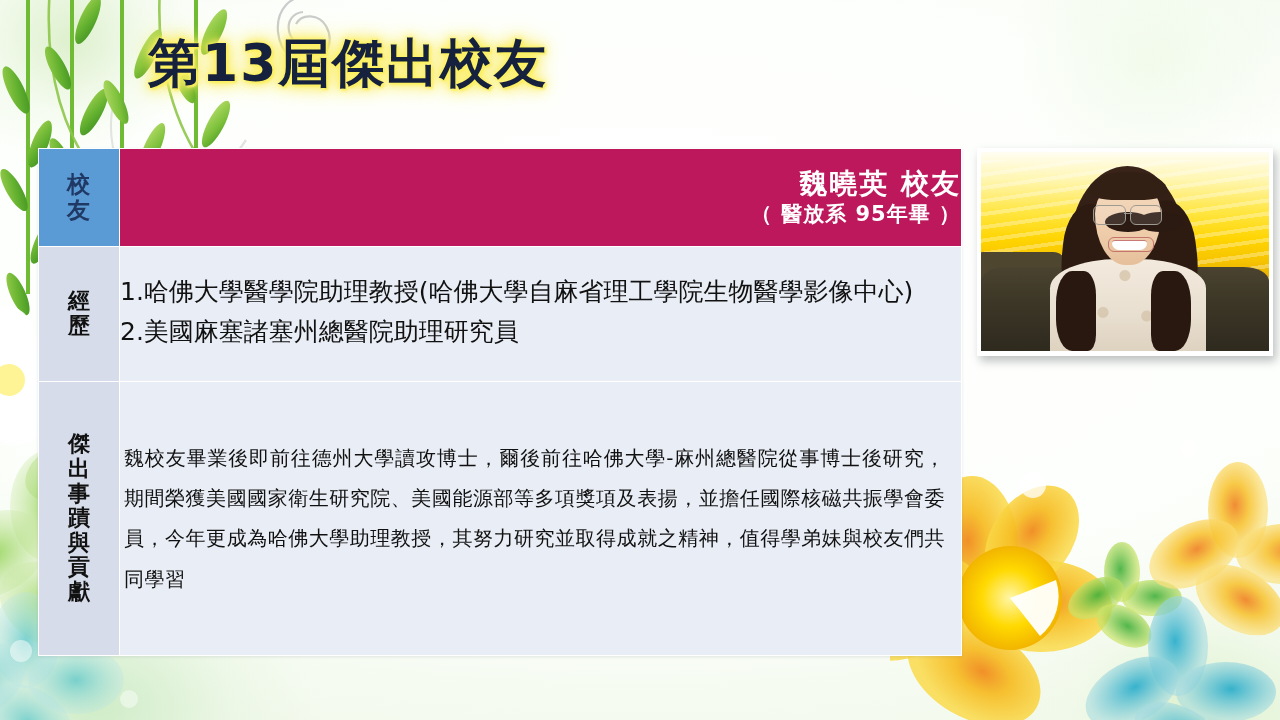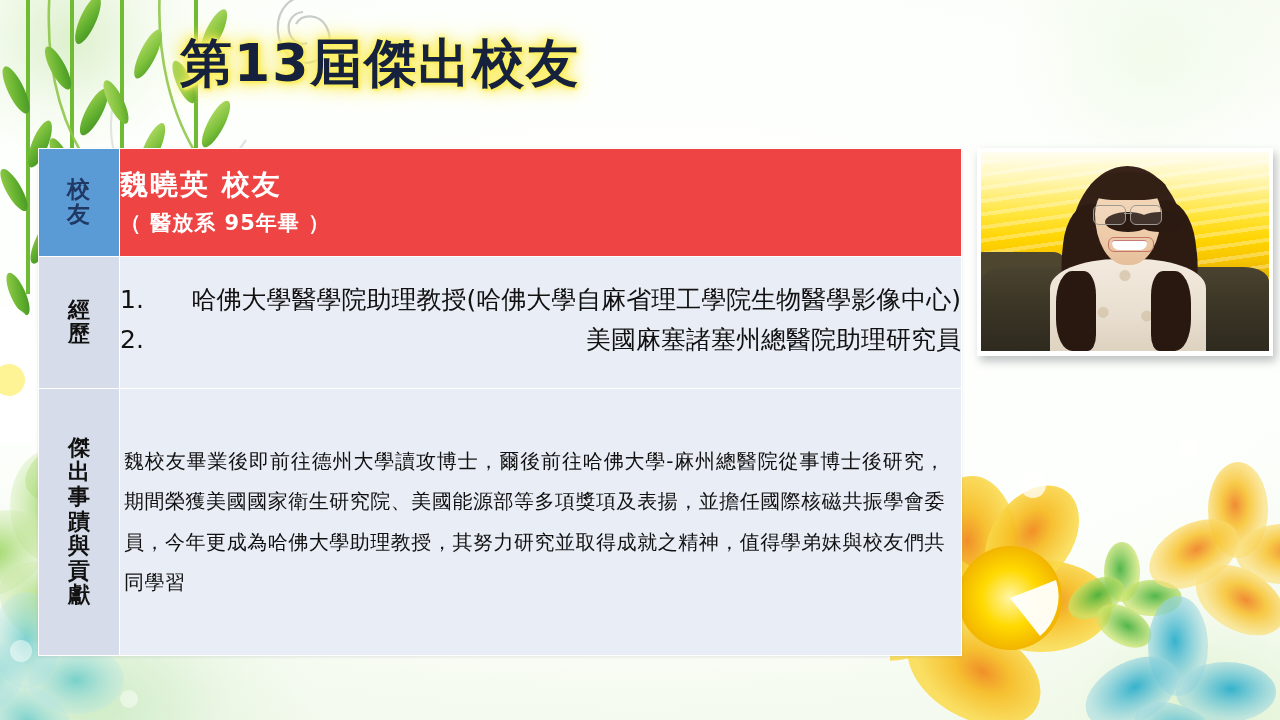--- a/index.html
+++ b/index.html
@@ -40,62 +40,61 @@
 
   
   .title{
     position:absolute;left:148px;top:34px;
     font-size:52px;font-weight:700;letter-spacing:2px;
     color:#16213e;line-height:1.15;white-space:nowrap;
     text-shadow:
       0 0 3px #fff44f, 0 0 6px #fdf06a, 0 0 11px #fdf06a,
       0 0 17px #fbea5d, 0 0 24px rgba(250,233,70,.75),
       2px 2px 2px rgba(250,240,106,.9);
-    margin-left: 32px;
   }
 
   
   .tbl{
     position:absolute;left:38px;top:148px;width:924px;height:508px;
     border-collapse:collapse;table-layout:fixed;
     box-shadow:0 1px 3px rgba(120,130,140,.18);
   }
   .tbl td{vertical-align:middle;padding:0;border:1px solid #ffffff;}
 
   .col-label{width:80px;}
 
   .hdr-label{
     background:#5b9bd5;color:#1f3864;
     font-size:23px;font-weight:700;line-height:1.1;
     text-align:center;letter-spacing:1px;
   }
   .hdr-label .stack{display:flex;flex-direction:column;align-items:center;}
 
   .hdr-main{
-    background:#ef4444;color:#ffffff;text-align:left;
+    background:#be185d;color:#ffffff;text-align:right;
     padding:8px 0 10px 0;
   }
   .hdr-name{font-size:28px;font-weight:700;letter-spacing:2px;line-height:1.22;}
-  .hdr-sub{font-size:21px;font-weight:700;letter-spacing:1px;line-height:1.3;margin-top:8px;}
+  .hdr-sub{font-size:21px;font-weight:700;letter-spacing:1px;line-height:1.3;}
 
   .side-label{
     background:#d6dce9;color:#111111;
     font-size:22px;font-weight:700;text-align:center;line-height:1.12;
   }
   .side-label .vstack{display:flex;flex-direction:column;align-items:center;}
 
   .body-cell{background:#e9edf5;color:#111111;padding:10px 14px 12px 14px;}
 
   .exp-list{margin:0;padding:0;list-style:none;}
   .exp-item{
     font-size:25px;line-height:1.3;letter-spacing:0px;
     display:flex;align-items:flex-start;margin:4px 0 8px 0;
   }
   .exp-num{flex:0 0 auto;}
-  .exp-txt{flex:1 1 auto;text-align:right;}
+  .exp-txt{flex:1 1 auto;}
 
   .ach-text{
     font-size:20px;line-height:2.02;letter-spacing:.5px;
     text-align:justify;text-justify:inter-character;
     padding:6px 16px 6px 4px;
   }
 
   
   .photo-wrap{
     position:absolute;left:977px;top:148px;width:296px;height:208px;

